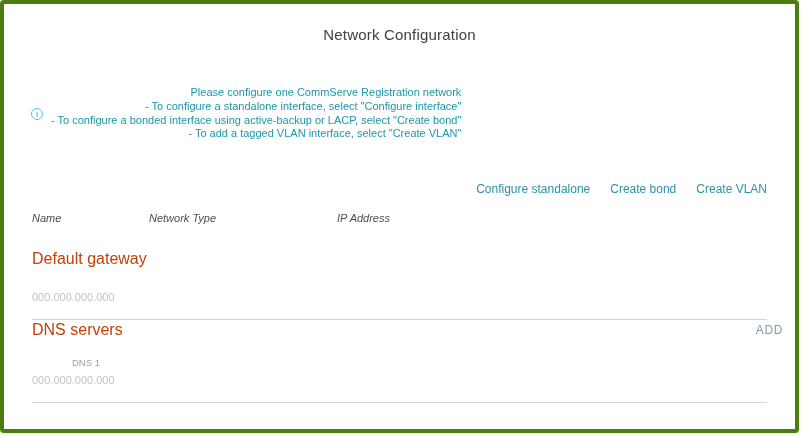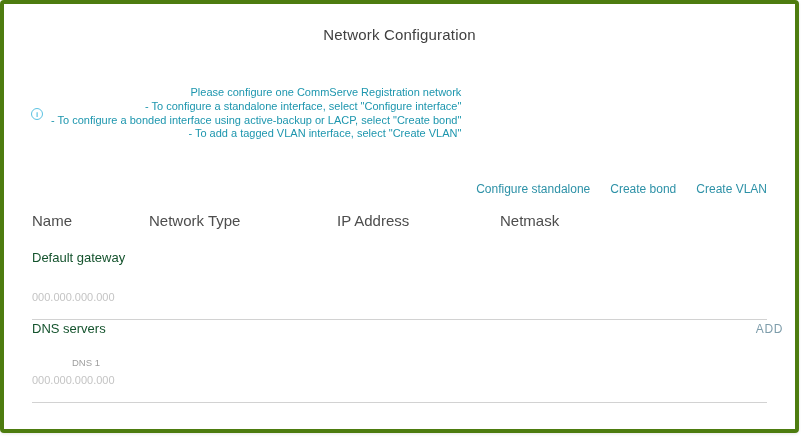--- a/index.html
+++ b/index.html
@@ -64,26 +64,27 @@
     cursor: pointer;
     white-space: nowrap;
   }
   .table-head {
     position: absolute;
     left: 28px; right: 28px; top: 208px;
     display: grid;
     grid-template-columns: 117px 188px 163px 1fr;
   }
   .col-header {
-    font-size: 15px;
+    font-size: 11px;
     color: #4d4d4d;
+    font-style: italic;
   }
   .section-label {
-    font-size: 13px;
-    color: #14532d;
+    font-size: 16px;
+    color: #c2410c;
   }
   .gw-label { position: absolute; left: 28px; top: 246px; }
   .field {
     position: absolute;
     left: 28px; right: 28px;
   }
   .gw-field { top: 283px; }
   .dns-field { top: 366px; }
   .ip-input {
     width: 100%;
@@ -142,21 +143,20 @@
   <div class="actions-row">
     <a class="action-link">Configure standalone</a>
     <a class="action-link">Create bond</a>
     <a class="action-link">Create VLAN</a>
   </div>
 
   <div class="table-head">
     <span class="col-header">Name</span>
     <span class="col-header">Network Type</span>
     <span class="col-header">IP Address</span>
-    <span class="col-header">Netmask</span>
   </div>
 
   <div class="section-label gw-label">Default gateway</div>
 
   <div class="field gw-field">
     <input class="ip-input" type="text" placeholder="000.000.000.000" style="">
   </div>
 
   <div class="dns-head">
     <span class="section-label">DNS servers</span>

